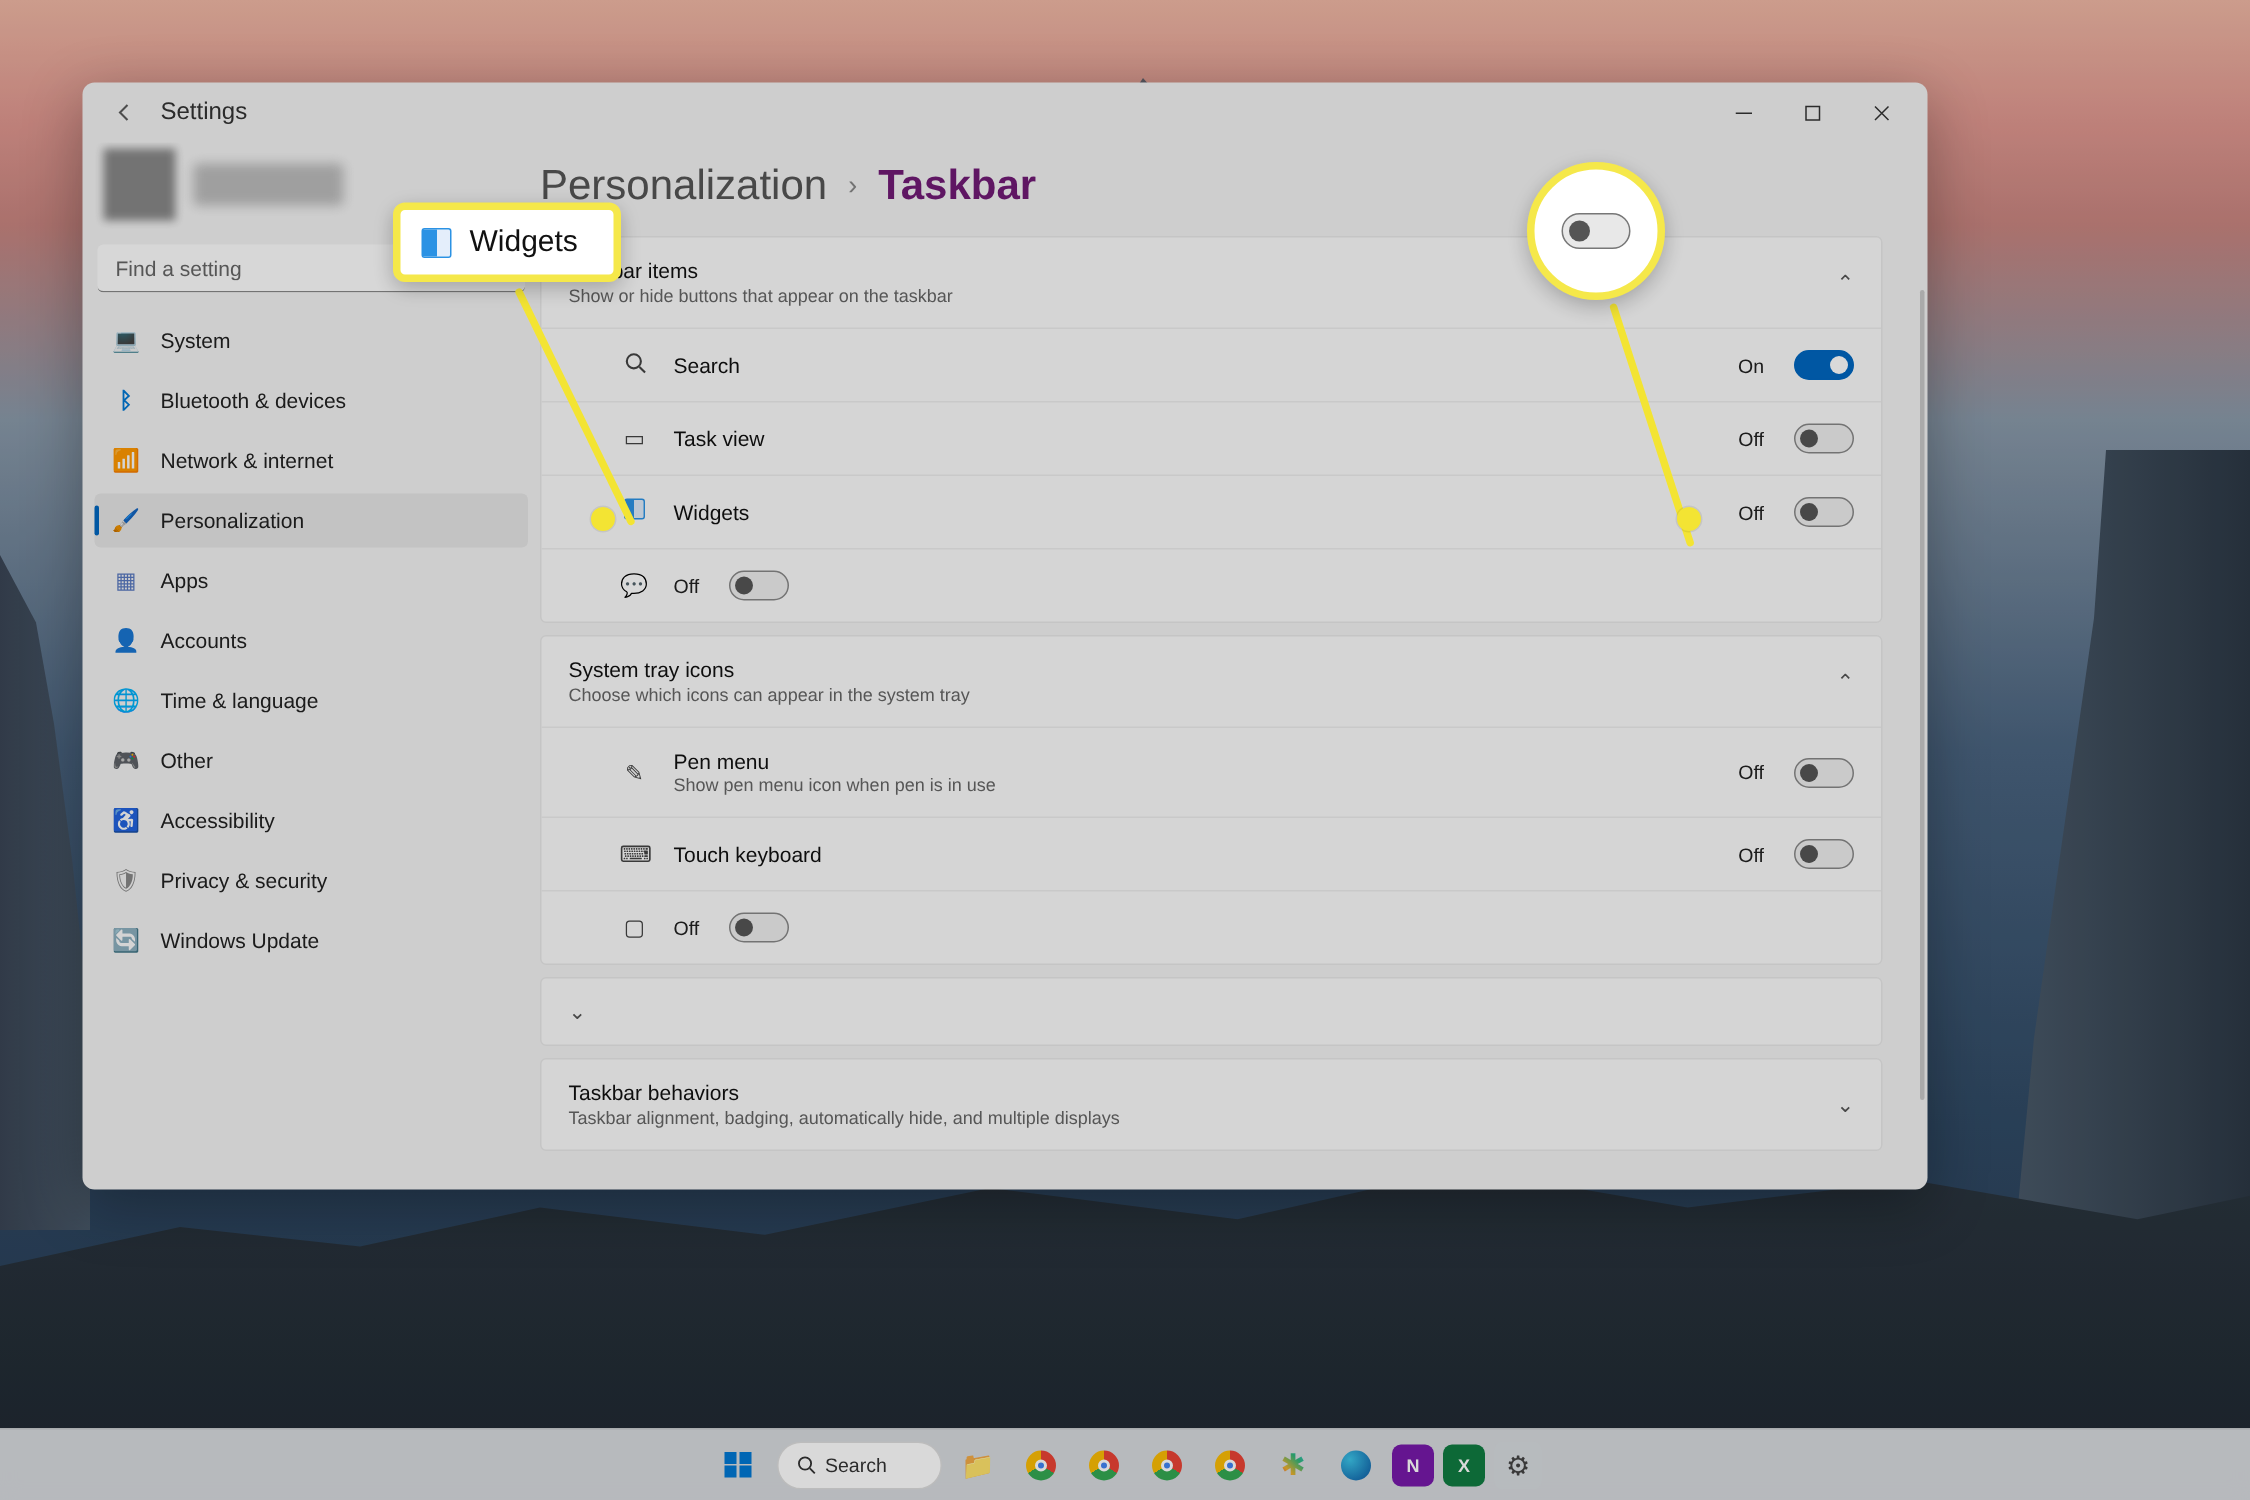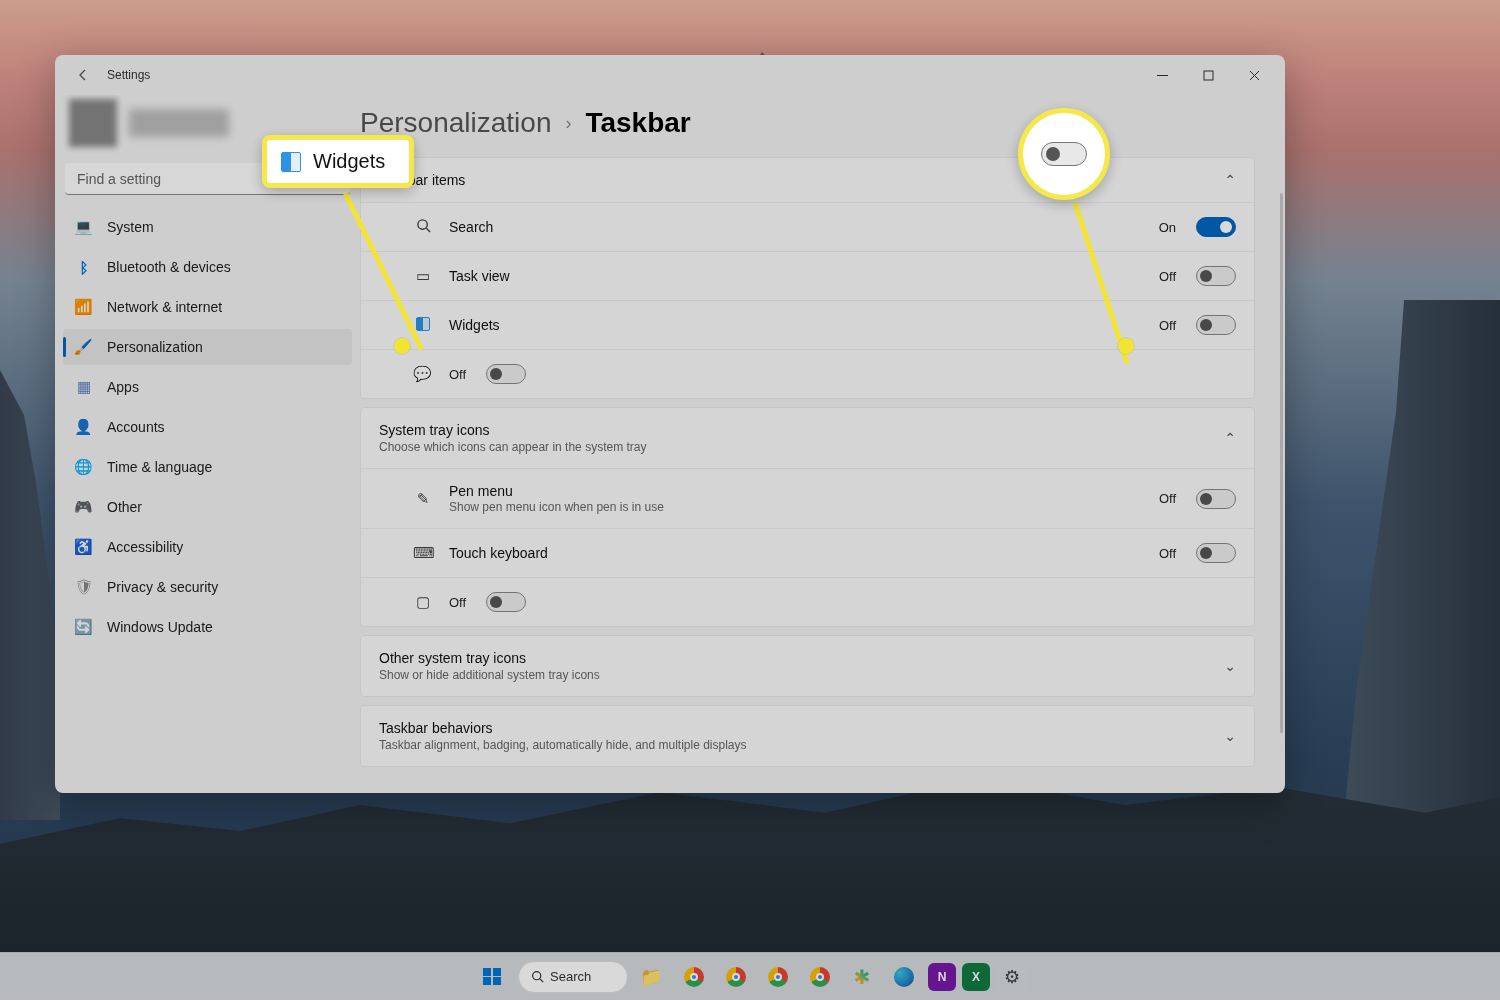--- a/index.html
+++ b/index.html
@@ -7,21 +7,21 @@
 .desktop-bg { position: absolute; inset: 0; background: linear-gradient(to bottom, #f0b8a5 0%, #e09890 8%, #c88580 15%, #8a9aaa 28%, #4a6480 50%, #304a65 75%, #253850 100%); }
 .mountain { position: absolute; top: 52px; left: 50%; transform: translateX(-50%); width: 240px; height: 90px; background: linear-gradient(135deg, #3a4551 0%, #55606d 50%, #4a5560 100%); clip-path: polygon(20% 100%, 35% 20%, 45% 40%, 55% 0%, 65% 30%, 75% 15%, 85% 100%); opacity: 0.85; }
 .ridge-left { position:absolute; left:0; top:370px; width:60px; height:450px; background: linear-gradient(90deg,#3a4555 0%, #4a5a6a 100%); clip-path: polygon(0 0, 40% 10%, 60% 25%, 80% 45%, 100% 70%, 100% 100%, 0 100%); }
 .ridge-right { position:absolute; right:0; top:300px; width:160px; height:560px; background: linear-gradient(90deg,#4a5a6a 0%, #2c3845 100%); clip-path: polygon(40% 0, 100% 0, 100% 100%, 0 100%, 10% 70%, 25% 40%, 35% 20%); }
 .fg-rock { position:absolute; left:0; right:0; bottom:0; height:260px; background: linear-gradient(to bottom, #2d3842 0%, #1e2730 100%); clip-path: polygon(0 40%, 8% 30%, 16% 35%, 24% 25%, 34% 32%, 44% 20%, 55% 28%, 65% 15%, 75% 25%, 85% 18%, 95% 28%, 100% 22%, 100% 100%, 0 100%); }
 .dim-overlay { position:absolute; inset:0; background: rgba(0,0,0,0.15); pointer-events:none; z-index:5; }
 
 .window { position: absolute; top: 55px; left: 55px; width: 1230px; height: 738px; background: #f3f3f3; border-radius: 8px; box-shadow: 0 10px 40px rgba(0,0,0,0.3); display: flex; flex-direction: column; overflow: hidden; }
 .titlebar { height: 40px; display: flex; align-items: center; padding: 0 8px; }
 .back-btn { width: 40px; height: 40px; display: flex; align-items: center; justify-content: center; color: #5a5a5a; font-size: 16px; }
-.title { font-size: 12px; color: #333; margin-left: 4px; }
+.title { font-size: 16px; color: #333; margin-left: 4px; }
 .win-controls { margin-left: auto; display: flex; }
 .win-btn { width: 46px; height: 40px; display: flex; align-items: center; justify-content: center; color: #333; }
 .win-btn svg { width: 11px; height: 11px; }
 .window-body { flex: 1; display: flex; overflow: hidden; }
 .sidebar { width: 305px; padding: 0 8px 4px 8px; display: flex; flex-direction: column; }
 .profile { display: flex; align-items: center; gap: 12px; padding: 4px 6px 16px 6px; }
 .avatar { width: 48px; height: 48px; background: #888; filter: blur(3px); }
 .profile-text { filter: blur(4px); background:#bbb; width:100px; height:28px; border-radius:3px; }
 .search-box { position: relative; margin: 0 2px 14px 2px; }
 .search-input { width: 100%; height: 32px; border: none; border-bottom: 1.5px solid #888; background: #fdfdfd; border-radius: 4px; padding: 0 36px 0 12px; font-size: 14px; color: #333; }
@@ -29,21 +29,21 @@
 .search-icon-r { position: absolute; right: 10px; top: 50%; transform: translateY(-50%); color: #555; }
 .nav { display: flex; flex-direction: column; gap: 4px; }
 .nav-item { display: flex; align-items: center; gap: 14px; height: 36px; padding: 0 12px; border-radius: 4px; font-size: 14px; color: #222; cursor: pointer; }
 .nav-item.active { background: #e6e6e6; position: relative; }
 .nav-item.active::before { content:""; position:absolute; left:0; top:8px; bottom:8px; width:3px; background:#0067c0; border-radius:2px; }
 .nav-icon { width: 18px; height: 18px; display: inline-flex; align-items: center; justify-content: center; font-size: 15px; }
 .main { flex: 1; padding: 12px 30px 20px 0; overflow-y: auto; position: relative; }
 .breadcrumb { display: flex; align-items: center; gap: 14px; font-size: 28px; margin-bottom: 18px; }
 .bc-parent { font-weight: 400; color: #555; }
 .bc-sep { color: #888; font-size: 18px; }
-.bc-current { font-weight: 600; color: #000000; }
+.bc-current { font-weight: 600; color: #701a75; }
 .section { background: #fbfbfb; border: 1px solid #e8e8e8; border-radius: 4px; margin-bottom: 8px; }
 .section-header { display: flex; align-items: center; padding: 14px 18px; }
 .sh-text { flex: 1; }
 .sh-title { font-size: 14px; color: #111; }
 .sh-sub { font-size: 12px; color: #666; margin-top: 2px; }
 .chev { color: #555; font-size: 14px; }
 .row { display: flex; align-items: center; padding: 14px 18px 14px 52px; border-top: 1px solid #ededed; gap: 16px; }
 .row-icon { width: 20px; text-align: center; color: #444; font-size: 15px; }
 .row-text { flex: 1; }
 .row-title { font-size: 14px; color: #111; }
@@ -174,20 +174,21 @@
       <div class="breadcrumb">
         <span class="bc-parent">Personalization</span>
         <span class="bc-sep">›</span>
         <span class="bc-current">Taskbar</span>
       </div>
 
       <div class="section">
         <div class="section-header">
           <div class="sh-text">
             <div class="sh-title">Taskbar items</div>
+            <div class="sh-sub">Show or hide buttons that appear on the taskbar</div>
           </div>
           <span class="chev">⌃</span>
         </div>
         <div class="row">
           <span class="row-icon"><svg width="15" height="15" viewBox="0 0 16 16">
                 <circle cx="7" cy="7" r="5" fill="none" stroke="currentColor" stroke-width="1.5"></circle>
                 <path d="M11 11 L15 15" stroke="currentColor" stroke-width="1.5"></path>
               </svg></span>
           <div class="row-text">
               <div class="row-title">Search</div>
@@ -259,24 +260,20 @@
           <span class="row-icon">▢</span>
           <span class="state-label">Off</span>
           <div class="toggle">
               <div class="knob"></div>
             </div>
         </div>
       </div>
 
       <div class="section">
         <div class="section-header">
-          <div class="sh-text">
-            <div class="sh-title">Other system tray icons</div>
-            <div class="sh-sub">Show or hide additional system tray icons</div>
-          </div>
           <span class="chev">⌄</span>
         </div>
       </div>
 
       <div class="section">
         <div class="section-header">
           <div class="sh-text">
             <div class="sh-title">Taskbar behaviors</div>
             <div class="sh-sub">Taskbar alignment, badging, automatically hide, and multiple displays</div>
           </div>

